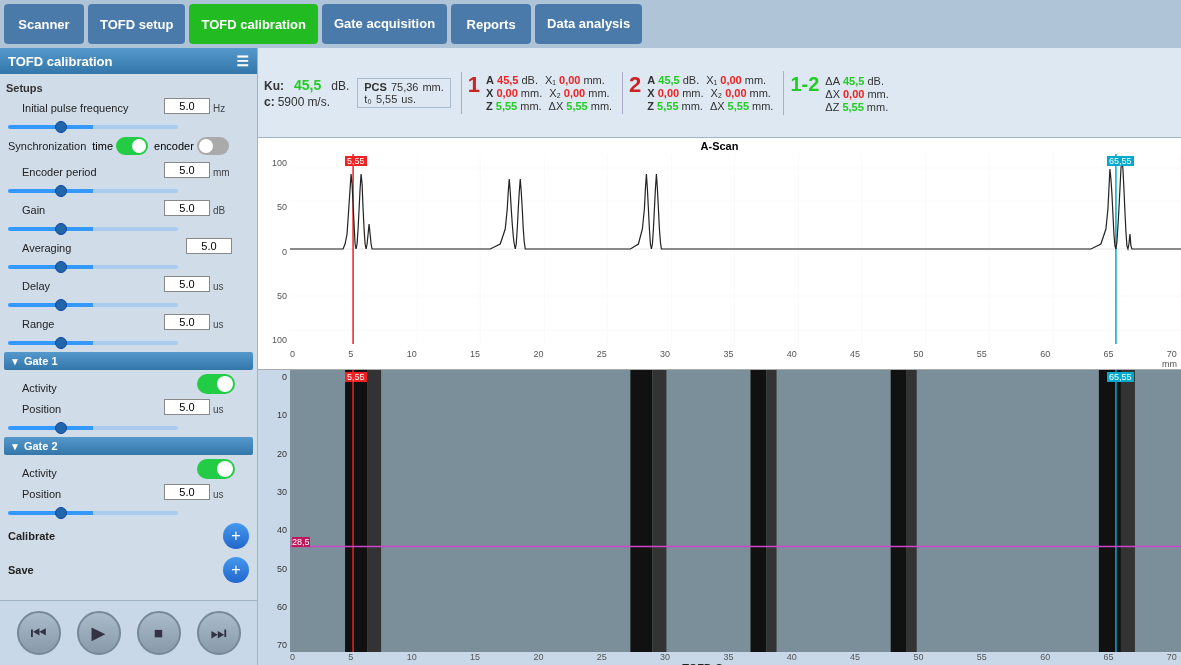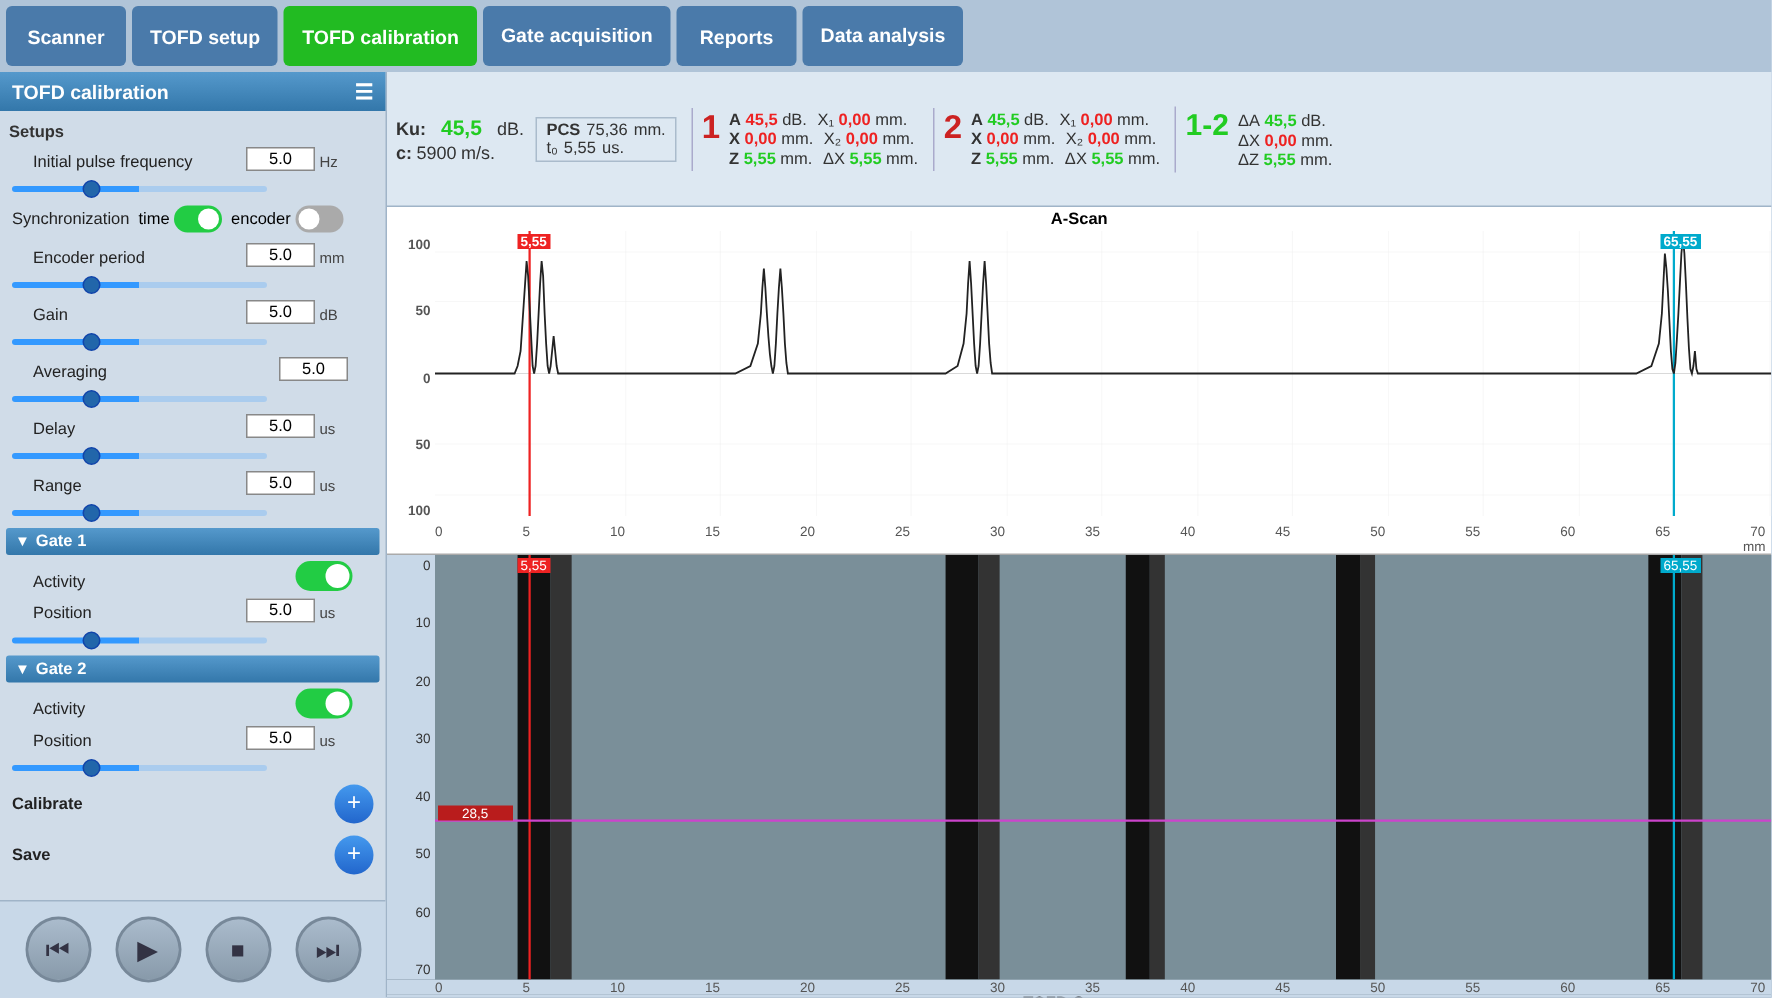--- a/index.html
+++ b/index.html
@@ -335,21 +335,21 @@
             </div>
           </div>
         </div>
       </div>
     </div>
 
     <div class="scan-area">
 
       <div style="flex:0 0 230px;position:relative;background:white;border-bottom:1px solid #aaa;">
         <div style="text-align:center;font-size:11px;font-weight:bold;background:white;padding:2px;">A-Scan</div>
-        <div style="display:flex;height:195px;font-weight:bold;">
+        <div style="display:flex;height:195px;">
 
           <div style="width:32px;display:flex;flex-direction:column;justify-content:space-between;align-items:flex-end;padding-right:3px;font-size:9px;color:#555;padding-top:4px;padding-bottom:4px;">
             <span>100</span>
             <span>50</span>
             <span>0</span>
             <span>50</span>
             <span>100</span>
           </div>
 
           <div style="flex:1;position:relative;">
@@ -457,21 +457,21 @@
               <line x1="63" y1="0" x2="63" y2="280" stroke="#ee2222" stroke-width="1.5"></line>
 
               <line x1="825" y1="0" x2="825" y2="280" stroke="#00aacc" stroke-width="1.5"></line>
 
               <line x1="0" y1="175" x2="890" y2="175" stroke="#cc44cc" stroke-width="1.5"></line>
             </svg>
             
             <div style="position:absolute;top:2px;left:55px;font-size:9px;color:white;background:#ee2222;padding:0 2px;">5,55</div>
             <div style="position:absolute;top:2px;left:817px;font-size:9px;color:white;background:#00aacc;padding:0 2px;">65,55</div>
             
-            <div style="position:absolute;top:167px;left:2px;font-size:9px;color:white;background:#b91c1c;padding:0 16px;">28,5</div>
+            <div style="position:absolute;top:167px;left:2px;font-size:9px;color:white;background:#be185d;padding:0 0;">28,5</div>
           </div>
         </div>
 
         <div style="display:flex;padding-left:32px;font-size:9px;color:#555;justify-content:space-between;padding-right:4px;background:#c8d8e8;">
           <span>0</span>
           <span>5</span>
           <span>10</span>
           <span>15</span>
           <span>20</span>
           <span>25</span>

